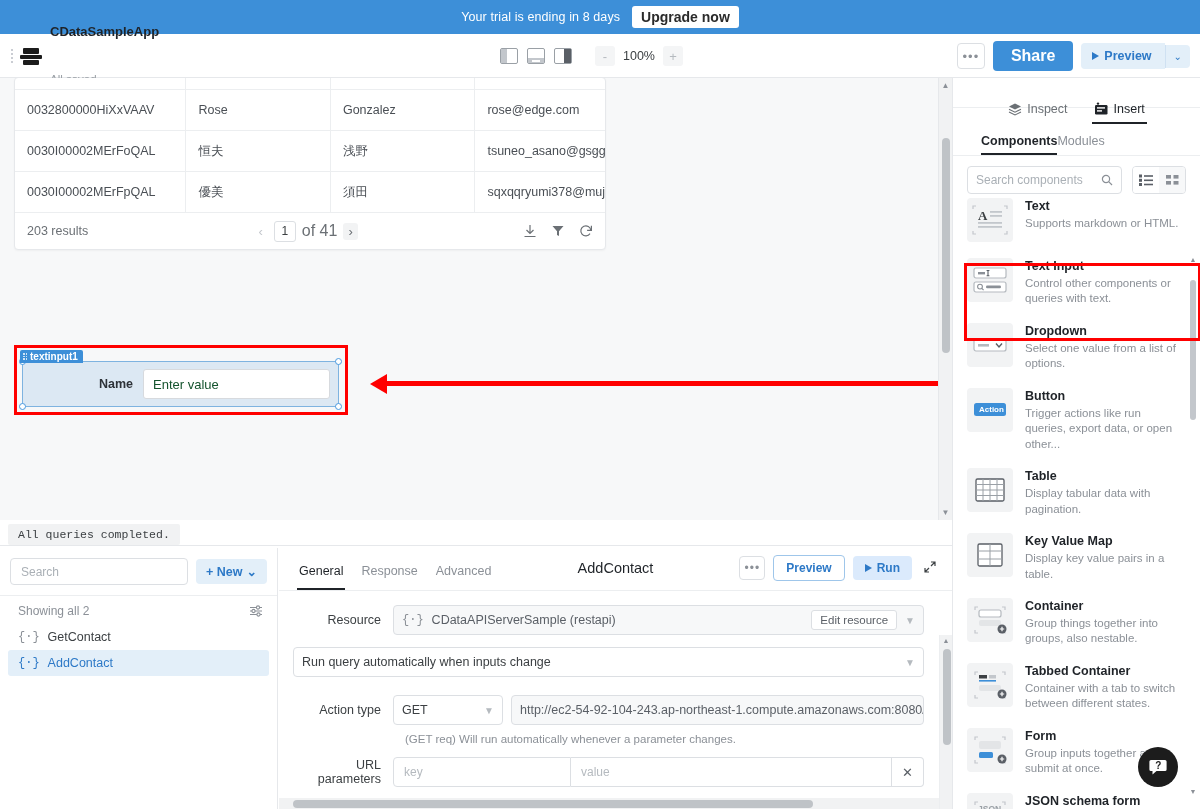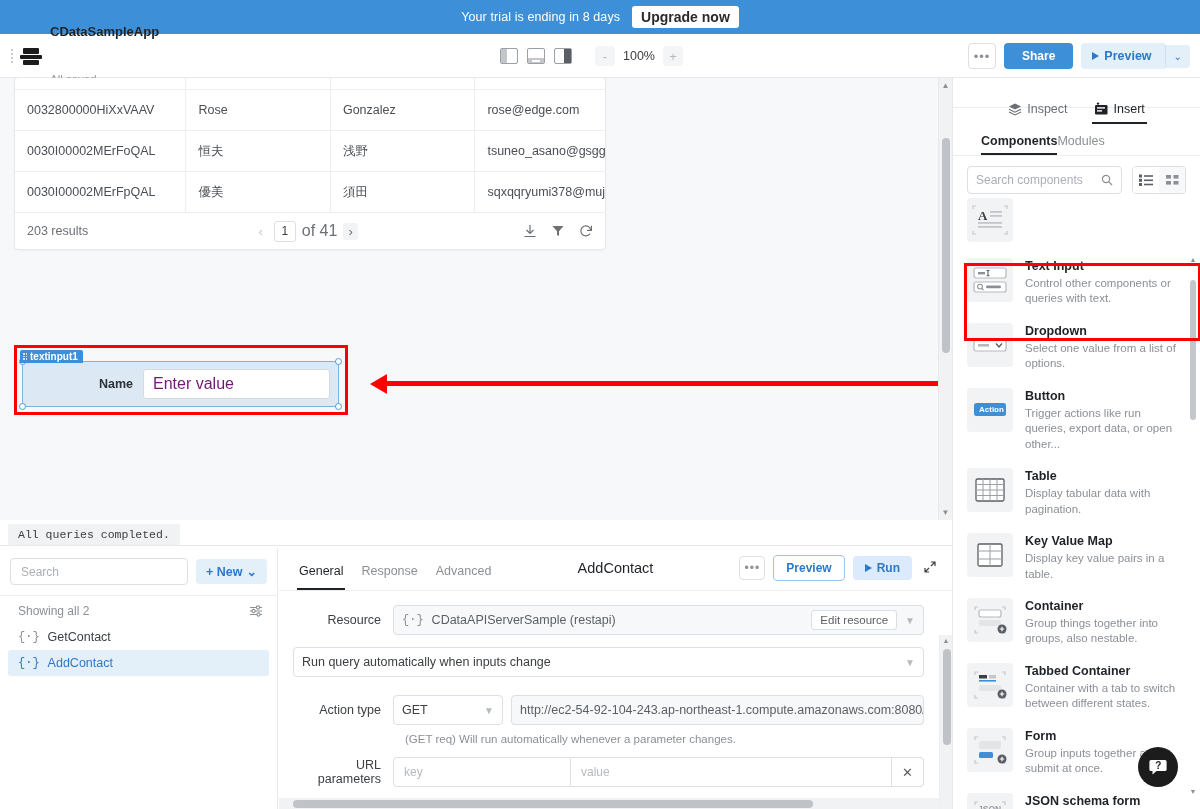--- a/index.html
+++ b/index.html
@@ -69,21 +69,21 @@
               color:#b5babf; font-size: 13px; cursor: pointer; background:#f4f5f6; border-radius:3px;}
   .zoom-val { font-size: 12.5px; color: #3c4043; padding: 0 8px; }
 
   .hdr-right { position: absolute; right: 10px; top: 0; height: 44px; display: flex; align-items: center; gap: 8px; }
   .more-btn {
     width: 28px; height: 26px; border: 1px solid #dcdfe3; border-radius: 4px;
     display:flex; align-items:center; justify-content:center; color:#8b9097; font-size:13px; cursor:pointer;
     letter-spacing:1px;
   }
   .share-btn {
-    background: #3d8fd8; color: #fff; font-size: 12px; font-weight: 600;
+    background: #3d8fd8; color: #fff; font-size: 16px; font-weight: 600;
     padding: 6px 18px; border-radius: 4px; cursor: pointer;
   }
   .preview-btn {
     background: #e3eff9; color: #2d79c7; font-size: 12.5px; font-weight: 600;
     padding: 6px 13px 6px 11px; border-radius: 4px 0 0 4px; cursor: pointer;
     display:flex; align-items:center; gap:5px;
   }
   .preview-caret {
     background: #e3eff9; color: #2d79c7; padding: 6px 8px; border-radius: 0 4px 4px 0;
     cursor:pointer; font-size: 10px; margin-left:-8px; border-left:1px solid #cfe1f2;
@@ -146,21 +146,21 @@
     padding: 1px 5px 1px 3px; display:flex; align-items:center; gap:3px;
     border-radius: 2px 2px 0 0;
   }
   .tag-grip { display:inline-flex; flex-direction:column; gap:1px; }
   .tag-grip i { display:block; width:1.5px; height:1.5px; background:#cfe3f5; }
   .tag-grip .rowg { display:flex; gap:1px; }
   .ti-inner { display:flex; align-items:center; height: 100%; padding: 0 8px; }
   .ti-name { font-size: 12.5px; color: #2d3238; font-weight: 600; width: 112px; text-align: right; padding-right: 10px; }
   .ti-field {
     flex: 1; height: 30px; background: #ffffff; border: 1px solid #d7dade; border-radius: 3px;
-    display:flex; align-items:center; padding: 0 9px; font-size: 16px; color: #701a75;
+    display:flex; align-items:center; padding: 0 9px; font-size: 13px; color: #14532d;
   }
   .handle { position:absolute; width:7px; height:7px; border-radius:50%; background:#fff; border:1.5px solid #4a9ae0; }
   .h-tl { left:-4px; top:-4px; } .h-tr { right:-4px; top:-4px; }
   .h-bl { left:-4px; bottom:-4px; } .h-br { right:-4px; bottom:-4px; }
 
   
   .arrow-line { position:absolute; left: 385px; top: 303px; width: 560px; height: 5px; background: #ff0000; }
   .arrow-head {
     position: absolute; left: 370px; top: 296px;
     width:0; height:0; border-right: 17px solid #ff0000;
@@ -610,20 +610,24 @@
         <span class="comp-thumb">
           <svg width="46" height="44" viewBox="0 0 46 44">
             <path d="M9 8 H6 V11 M37 8 H40 V11 M9 36 H6 V33 M37 36 H40 V33" stroke="#c3c7cc" stroke-width="1.2" fill="none"></path>
             <text x="11" y="22" font-family="Liberation Serif, serif" font-size="13" font-weight="700" fill="#3c4043">A</text>
             <rect x="23" y="13" width="12" height="1.8" fill="#c3c7cc"></rect>
             <rect x="23" y="17" width="12" height="1.8" fill="#c3c7cc"></rect>
             <rect x="11" y="24" width="24" height="1.8" fill="#c3c7cc"></rect>
             <rect x="11" y="28" width="24" height="1.8" fill="#c3c7cc"></rect>
           </svg>
         </span>
+        <span class="comp-txt">
+          <span class="comp-name" style="display:block;">Text</span>
+          <span class="comp-desc" style="display:block;">Supports markdown or HTML.</span>
+        </span>
       </div>
 
       <div class="comp-item">
         <span class="comp-thumb">
           <svg width="46" height="44" viewBox="0 0 46 44">
             <rect x="7" y="10" width="32" height="10" rx="2" stroke="#b5babf" stroke-width="1.2" fill="#fff"></rect>
             <rect x="11" y="14" width="7" height="2.4" fill="#8b9097"></rect>
             <path d="M21 12.5 V17.8 M19.6 12.5 H22.4 M19.6 17.8 H22.4" stroke="#5a5f66" stroke-width="1.1"></path>
             <rect x="7" y="24" width="32" height="10" rx="2" stroke="#b5babf" stroke-width="1.2" fill="#fff"></rect>
             <circle cx="13" cy="28.6" r="2.4" stroke="#8b9097" stroke-width="1.1" fill="none"></circle>

